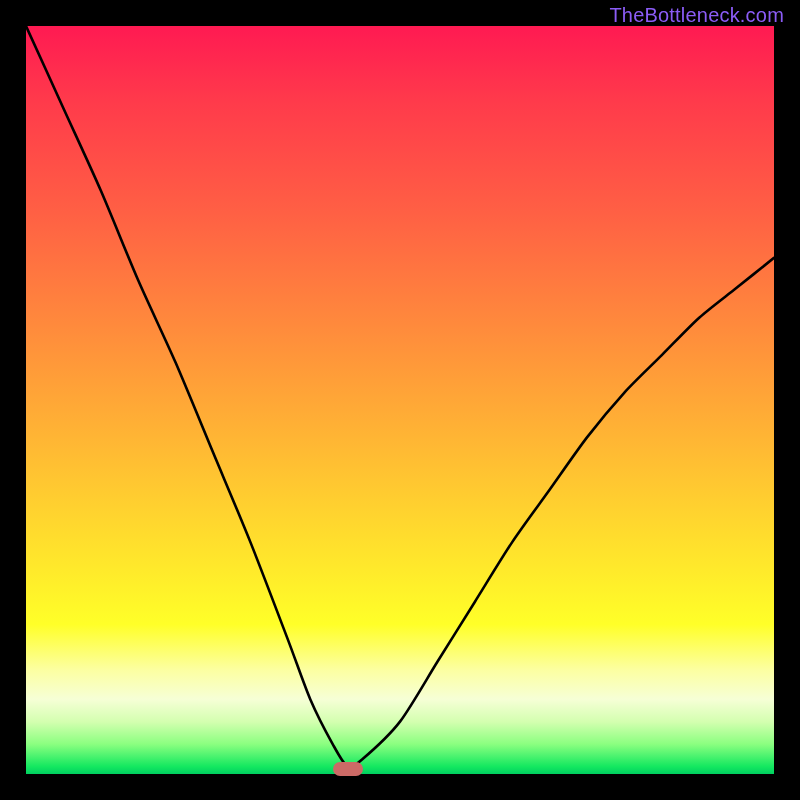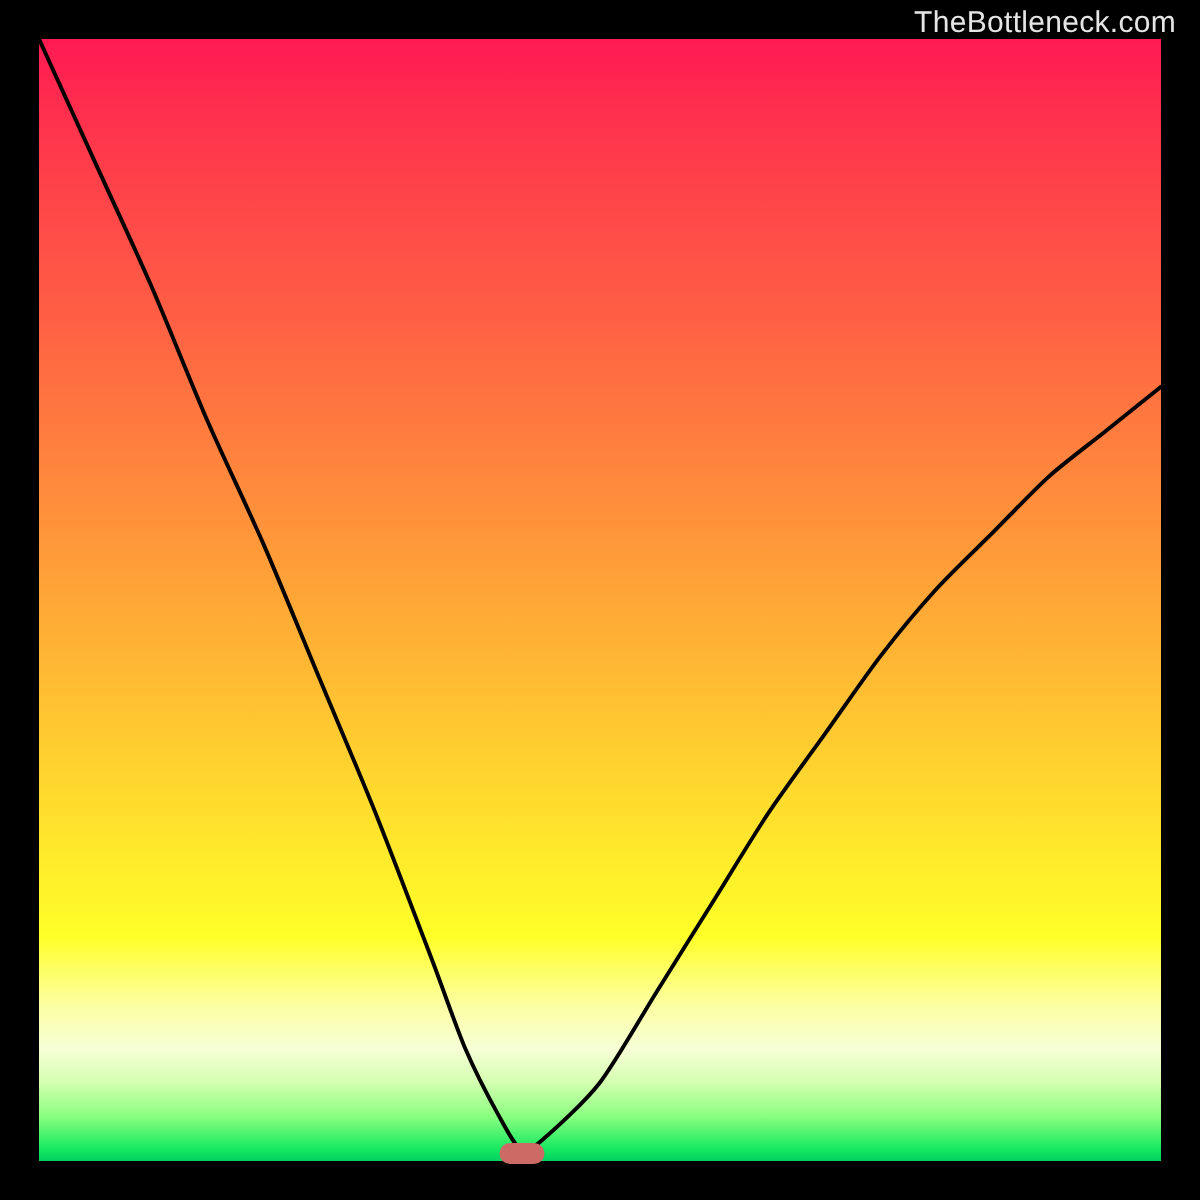--- a/index.html
+++ b/index.html
@@ -39,21 +39,21 @@
       #d4ffb0 93%,
       #8bff80 96%,
       #14e860 99%,
       #00d060 100%
     );
   }
   .attribution {
     position: absolute;
     top: 4px;
     right: 16px;
-    color: #e5e5e5;
+    color: #8b5cf6;
     font-size: 20px;
     font-weight: 500;
     letter-spacing: 0.2px;
   }
   svg.curve {
     position: absolute;
     top: 0;
     left: 0;
     width: 748px;
     height: 748px;

